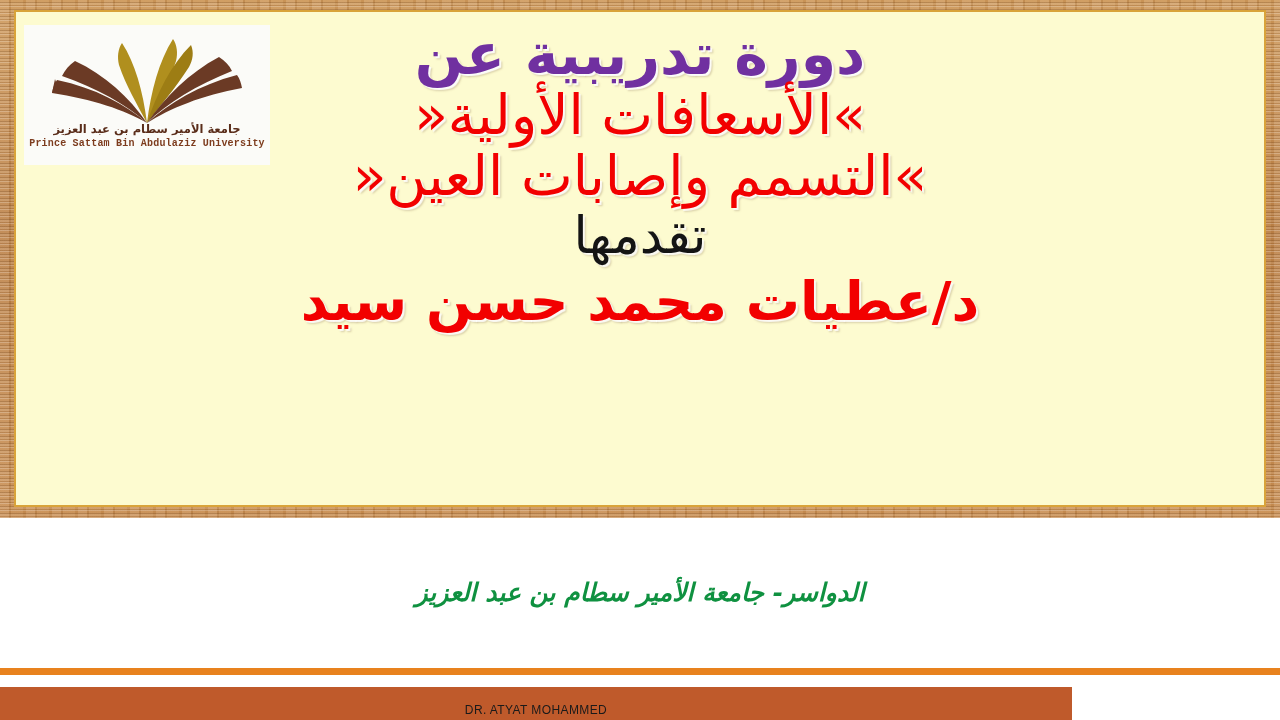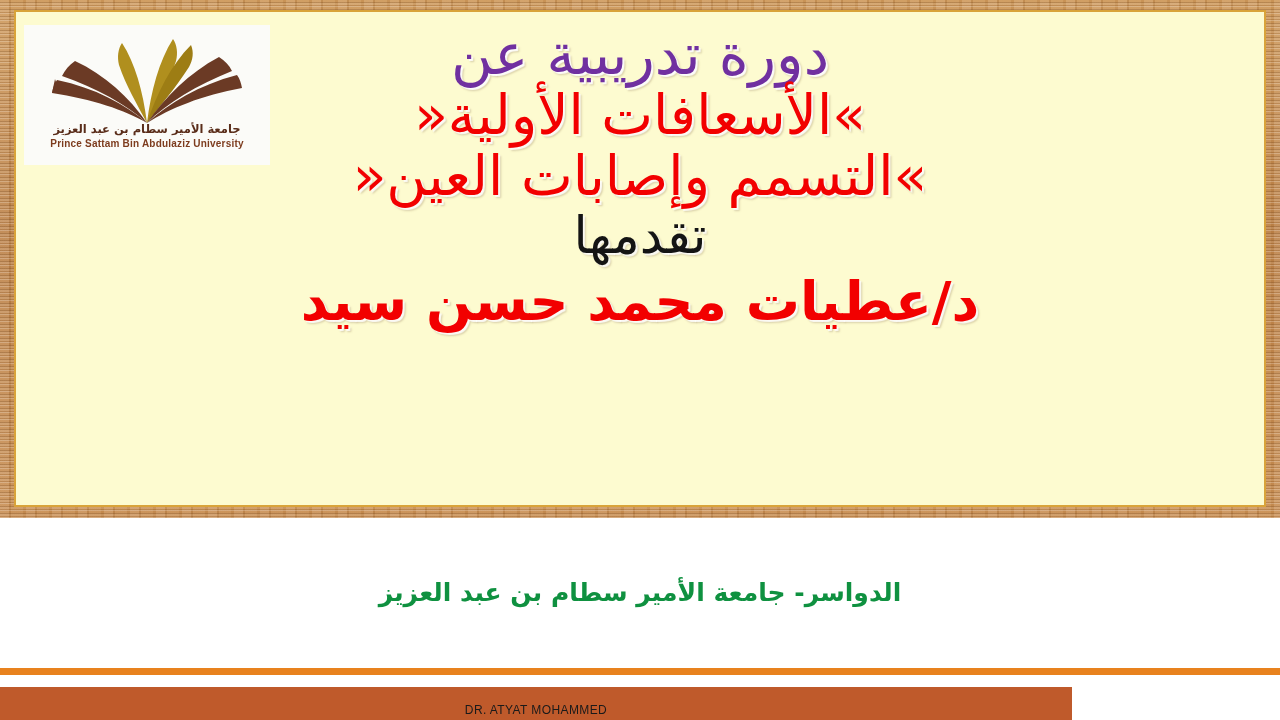--- a/index.html
+++ b/index.html
@@ -62,21 +62,21 @@
     padding-top:6px;
   }
   .logo-mark { width:200px; height:94px; display:block; }
   .logo-ar {
     font-family:"DejaVu Sans", sans-serif;
     font-size:11.5px; font-weight:bold;
     color:#5a2d1a; letter-spacing:0px;
     margin-top:-2px; line-height:1.1;
   }
   .logo-en {
-    font-family:Liberation Sans, sans-serif;
+    font-family:Liberation Mono, monospace;
     font-size:10px; font-weight:bold;
     color:#7d3c1e; letter-spacing:0.2px;
     margin-top:2px;
   }
 
   
   .title-stack {
     position:absolute;
     left:0; right:0; top:8px;
     text-align:center;
@@ -85,21 +85,21 @@
 
   .t-line {
     font-family:"DejaVu Sans", sans-serif;
     line-height:1.06;
     white-space:nowrap;
     margin:0 auto;
   }
 
   .t-purple {
     font-size:57px;
-    font-weight:normal;
+    font-weight:bold;
     color:#7030a0;
     text-shadow:2px 2px 1px rgba(255,255,255,0.95), 3px 3px 2px rgba(170,150,110,0.45);
     padding-top:4px;
   }
   .t-red1, .t-red2 {
     font-size:55px;
     font-weight:normal;
     color:#f20000;
     text-shadow:2px 2px 1px rgba(255,255,255,0.9), 3px 3px 2px rgba(170,150,110,0.45);
     margin-top:2px;
@@ -130,21 +130,21 @@
     padding-top:22px;
   }
   .affil-line {
     font-family:"DejaVu Sans", sans-serif;
     font-size:25px;
     font-weight:bold;
     color:#0f9140;
     line-height:1.0;
     white-space:nowrap;
   }
-  .affil-line.second { margin-top:40px; }
+  .affil-line.second { margin-top:40px;font-style:italic; }
 
   
   .bar-accent {
     position:absolute;
     left:0; top:668px;
     width:1280px; height:7px;
     background:#e8821e;
   }
   .bar-footer {
     position:absolute;

